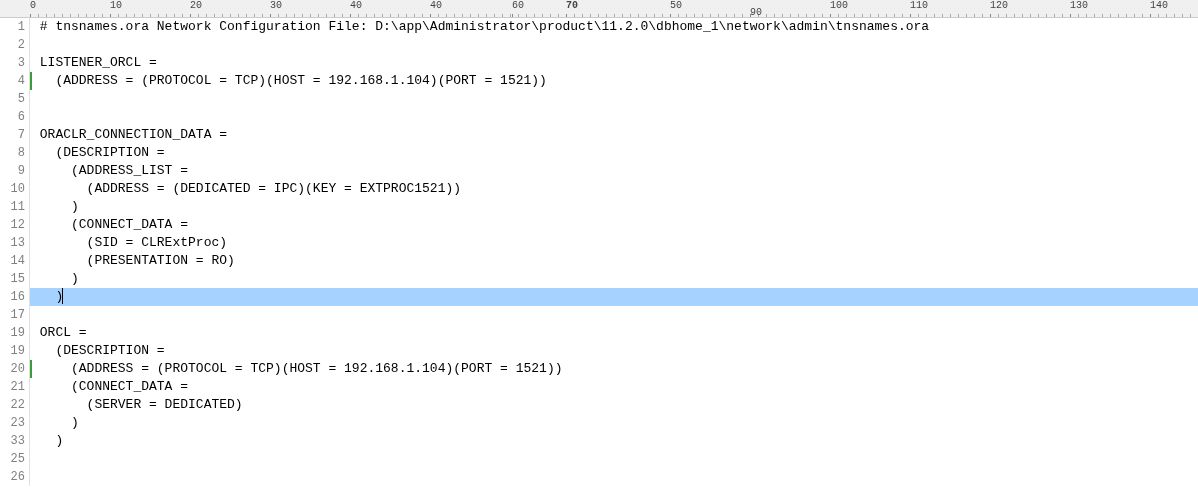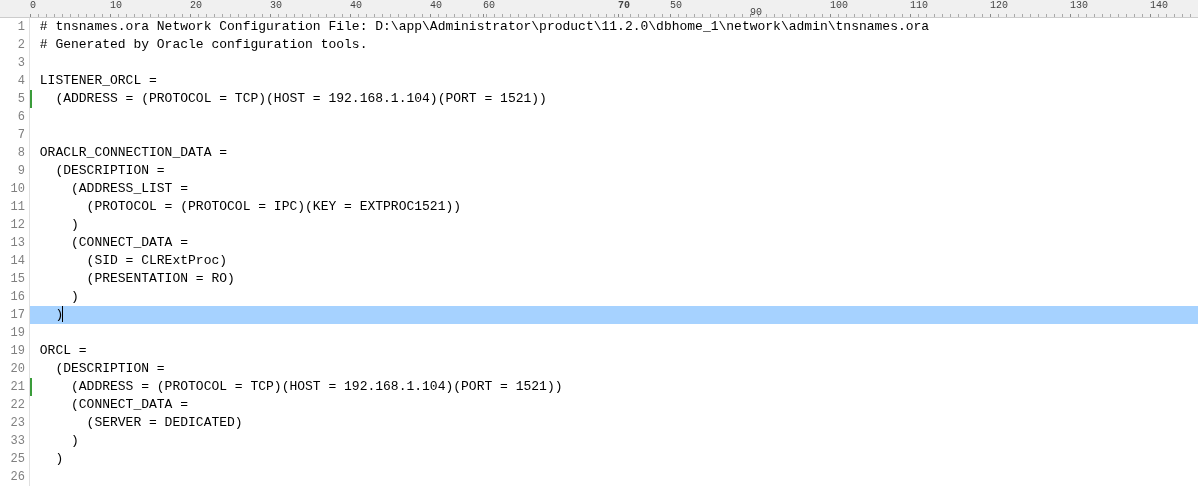--- a/index.html
+++ b/index.html
@@ -259,24 +259,24 @@
     </div>
     <div class="ruler-tick" style="left: 270px;">
       <span class="major">30</span>
     </div>
     <div class="ruler-tick" style="left: 350px;">
       <span class="major">40</span>
     </div>
     <div class="ruler-tick" style="left: 430px;">
       <span class="major">40</span>
     </div>
-    <div class="ruler-tick" style="left: 483px; justify-content: flex-end;">
+    <div class="ruler-tick" style="left: 512px; justify-content: flex-end;">
       <span class="major">60</span>
     </div>
-    <div class="ruler-tick" style="left: 618px; font-weight: bold;">
+    <div class="ruler-tick" style="left: 566px; font-weight: bold;">
       <span class="major">70</span>
     </div>
     <div class="ruler-tick" style="left: 670px;">
       <span class="major">50</span>
     </div>
     <div class="ruler-tick" style="left: 750px; align-items: flex-end;">
       <span class="major">90</span>
     </div>
     <div class="ruler-tick" style="left: 830px;">
       <span class="major">100</span>
@@ -319,30 +319,29 @@
       <div class="gutter-line">20</div>
       <div class="gutter-line">21</div>
       <div class="gutter-line">22</div>
       <div class="gutter-line">23</div>
       <div class="gutter-line">33</div>
       <div class="gutter-line">25</div>
       <div class="gutter-line">26</div>
     </div>
   <div class="code" id="code">
       <div class="code-line"><span> # tnsnames.ora Network Configuration File: D:\app\Administrator\product\11.2.0\dbhome_1\network\admin\tnsnames.ora</span></div>
-      <div class="code-line"><span> # Generated by Oracle configuration tools.</span></div>
       <div class="code-line"><span></span></div>
       <div class="code-line"><span> LISTENER_ORCL =</span></div>
       <div class="code-line"><span class="cursor-mark"></span><span>   (ADDRESS = (PROTOCOL = TCP)(HOST = 192.168.1.104)(PORT = 1521))</span></div>
       <div class="code-line"><span></span></div>
       <div class="code-line"><span></span></div>
       <div class="code-line"><span> ORACLR_CONNECTION_DATA =</span></div>
       <div class="code-line"><span>   (DESCRIPTION =</span></div>
       <div class="code-line"><span>     (ADDRESS_LIST =</span></div>
-      <div class="code-line"><span>       (PROTOCOL = (PROTOCOL = IPC)(KEY = EXTPROC1521))</span></div>
+      <div class="code-line"><span>       (ADDRESS = (DEDICATED = IPC)(KEY = EXTPROC1521))</span></div>
       <div class="code-line"><span>     )</span></div>
       <div class="code-line"><span>     (CONNECT_DATA =</span></div>
       <div class="code-line"><span>       (SID = CLRExtProc)</span></div>
       <div class="code-line"><span>       (PRESENTATION = RO)</span></div>
       <div class="code-line"><span>     )</span></div>
       <div class="code-line highlighted"><span>   )</span><span class="cursor-caret"></span></div>
       <div class="code-line"><span></span></div>
       <div class="code-line"><span> ORCL =</span></div>
       <div class="code-line"><span>   (DESCRIPTION =</span></div>
       <div class="code-line"><span class="cursor-mark"></span><span>     (ADDRESS = (PROTOCOL = TCP)(HOST = 192.168.1.104)(PORT = 1521))</span></div>

